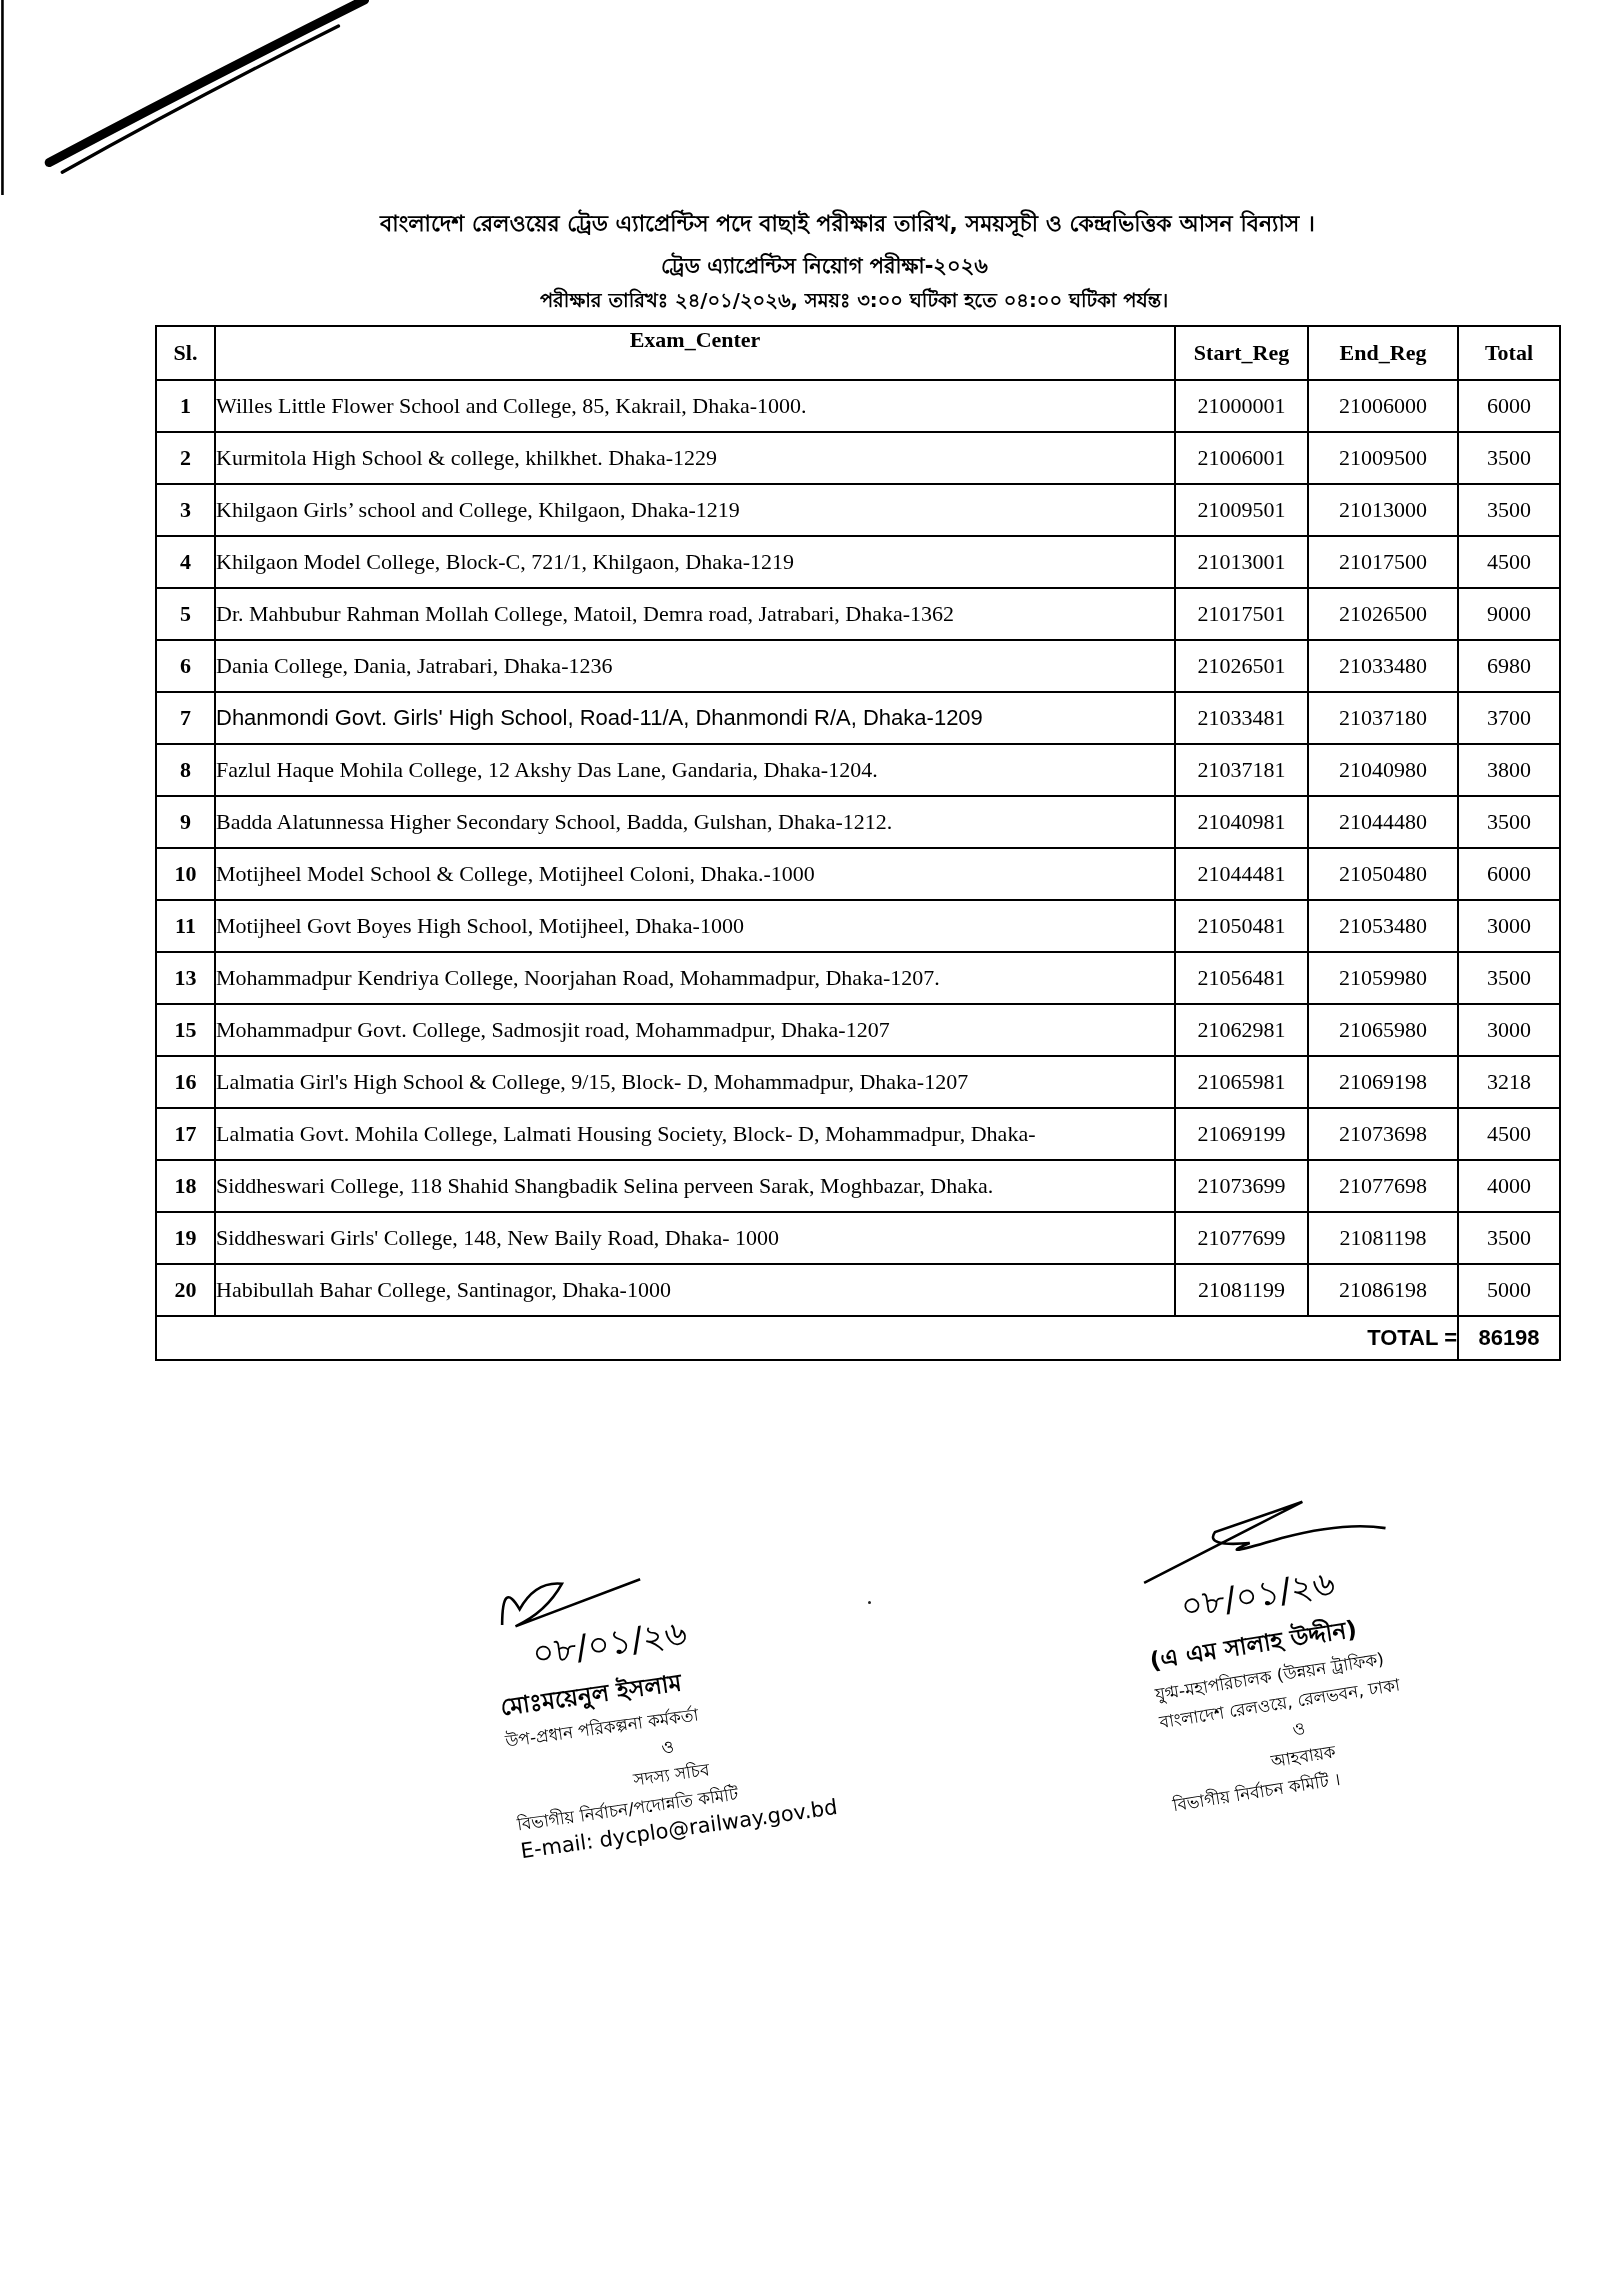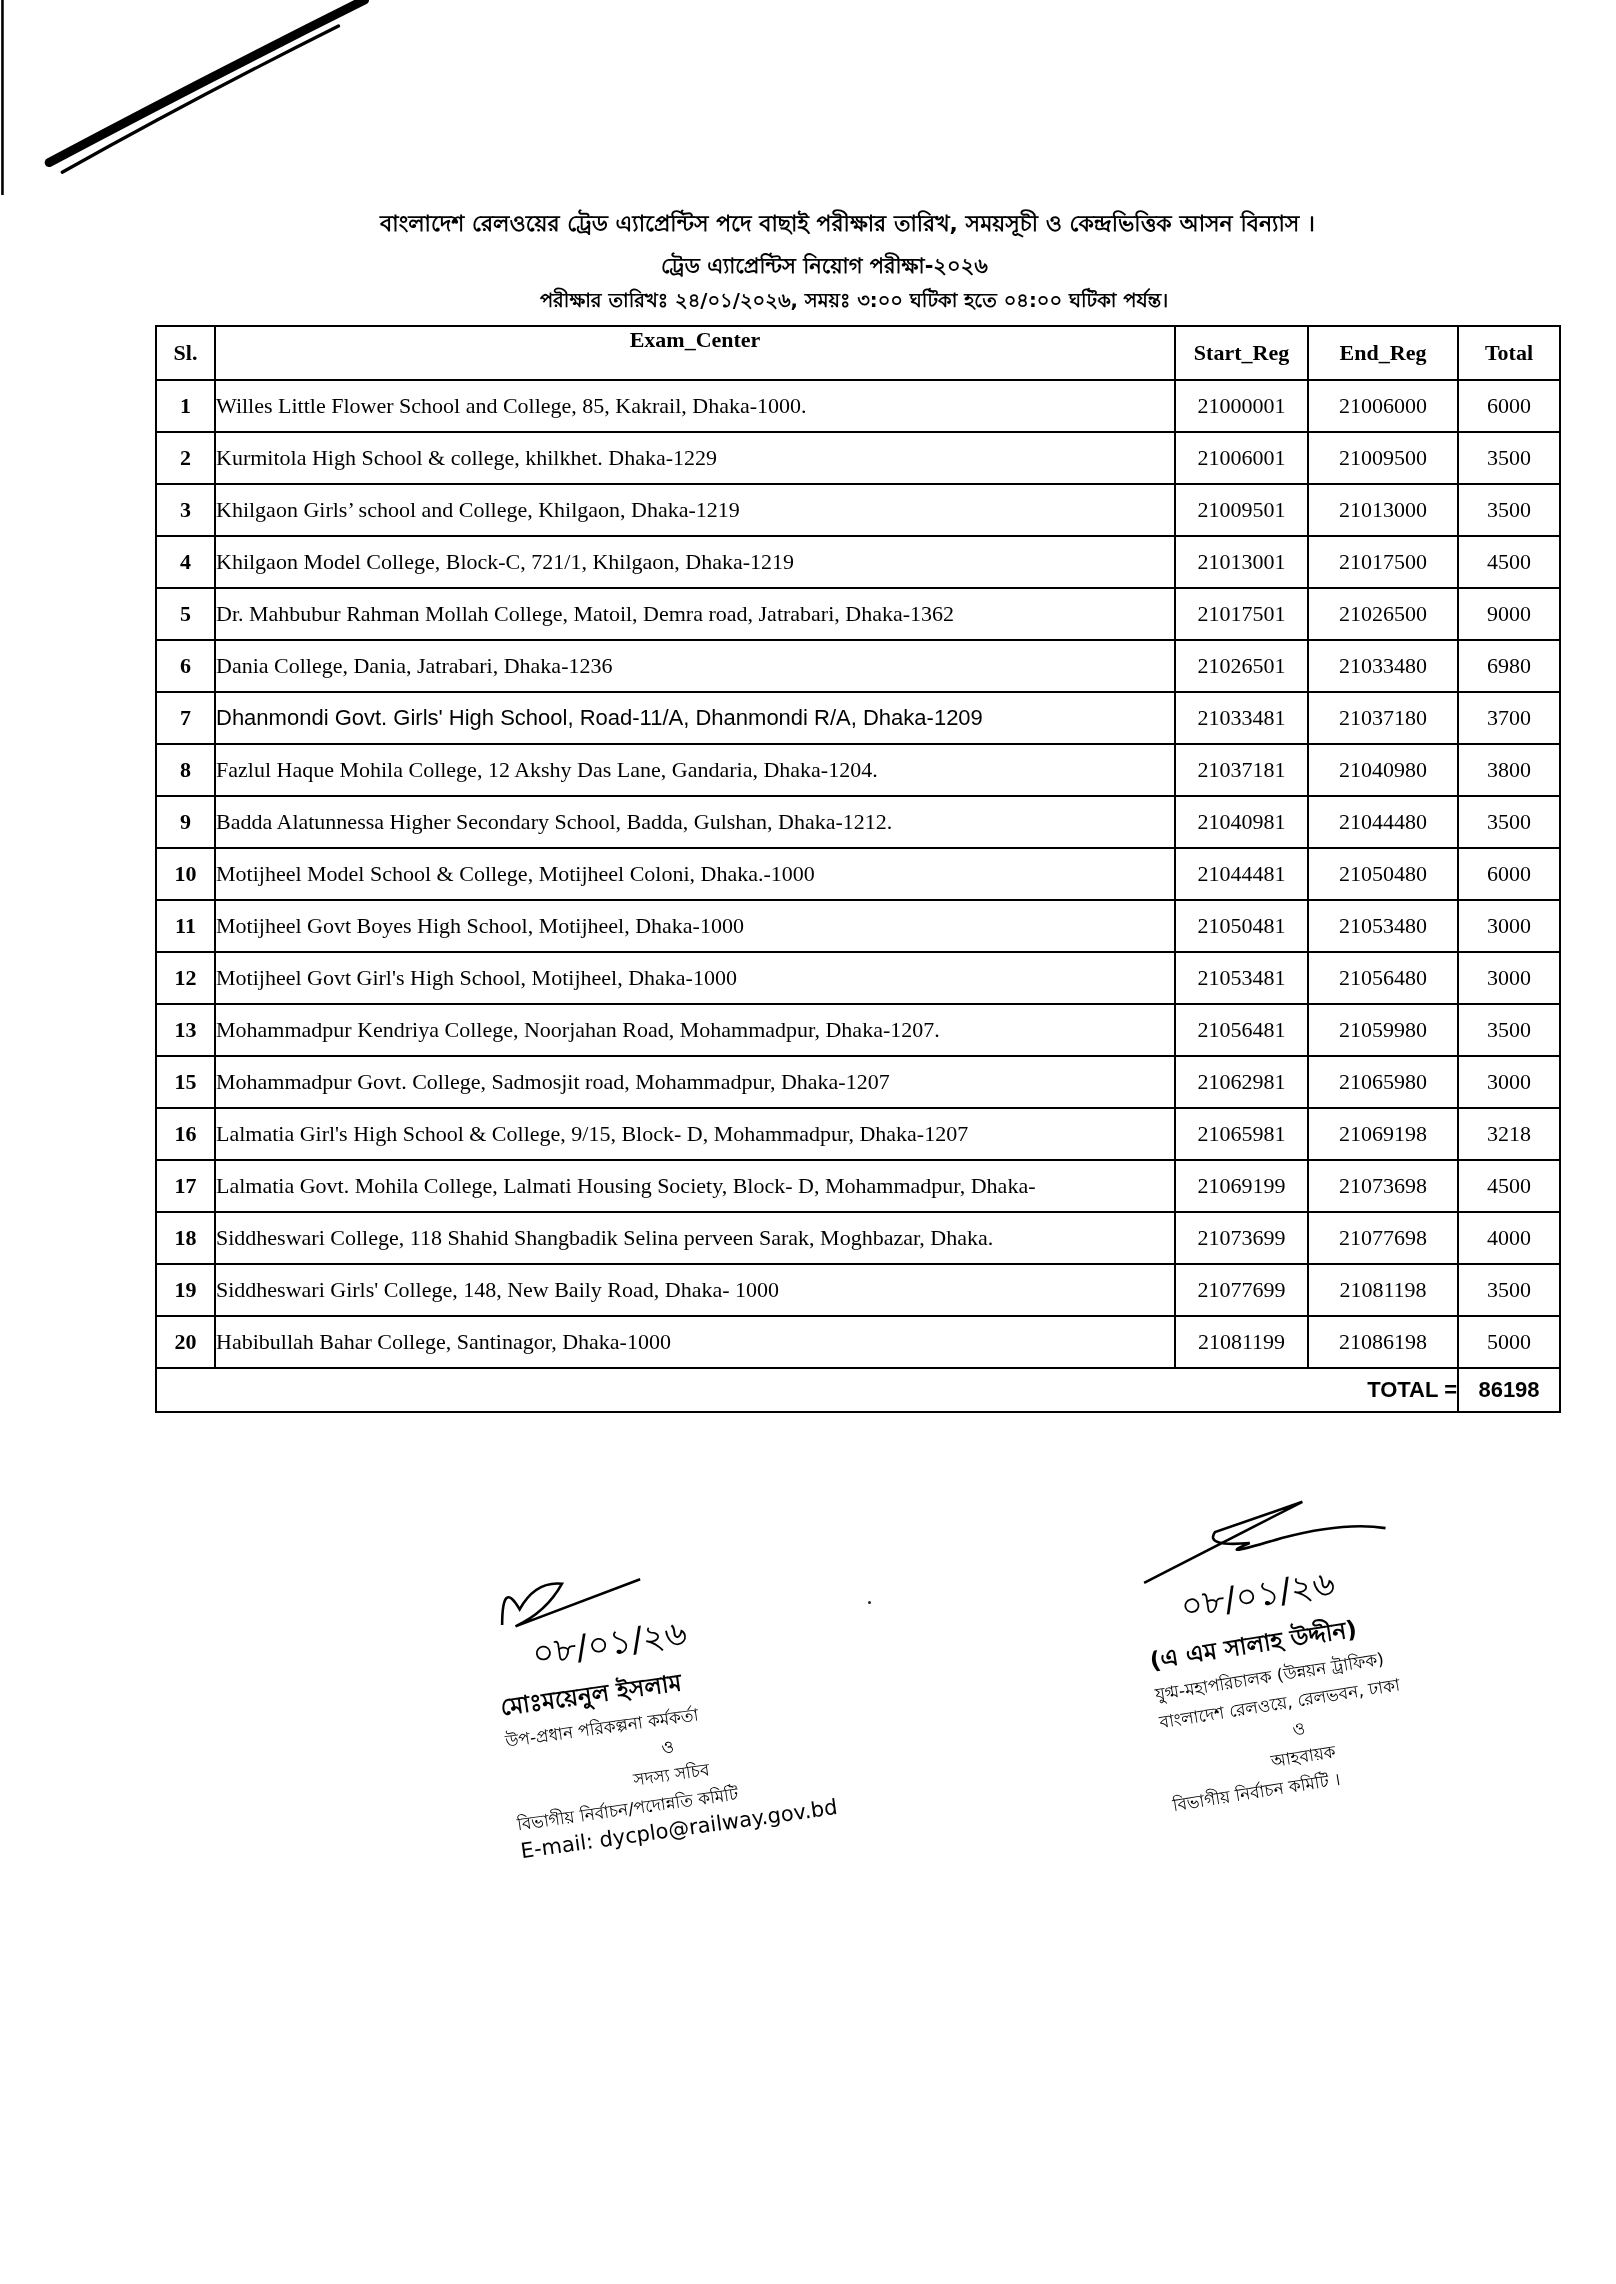--- a/index.html
+++ b/index.html
@@ -143,27 +143,20 @@
         <td class="num">6000</td>
       </tr>
       <tr>
         <td class="sl">11</td>
         <td class="center">Motijheel Govt Boyes High School, Motijheel, Dhaka-1000</td>
         <td class="num">21050481</td>
         <td class="num">21053480</td>
         <td class="num">3000</td>
       </tr>
       <tr>
-        <td class="sl">12</td>
-        <td class="center">Motijheel Govt Girl's High School, Motijheel, Dhaka-1000</td>
-        <td class="num">21053481</td>
-        <td class="num">21056480</td>
-        <td class="num">3000</td>
-      </tr>
-      <tr>
         <td class="sl">13</td>
         <td class="center">Mohammadpur Kendriya College, Noorjahan Road, Mohammadpur, Dhaka-1207.</td>
         <td class="num">21056481</td>
         <td class="num">21059980</td>
         <td class="num">3500</td>
       </tr>
       <tr>
         <td class="sl">15</td>
         <td class="center">Mohammadpur Govt. College, Sadmosjit road, Mohammadpur, Dhaka-1207</td>
         <td class="num">21062981</td>

